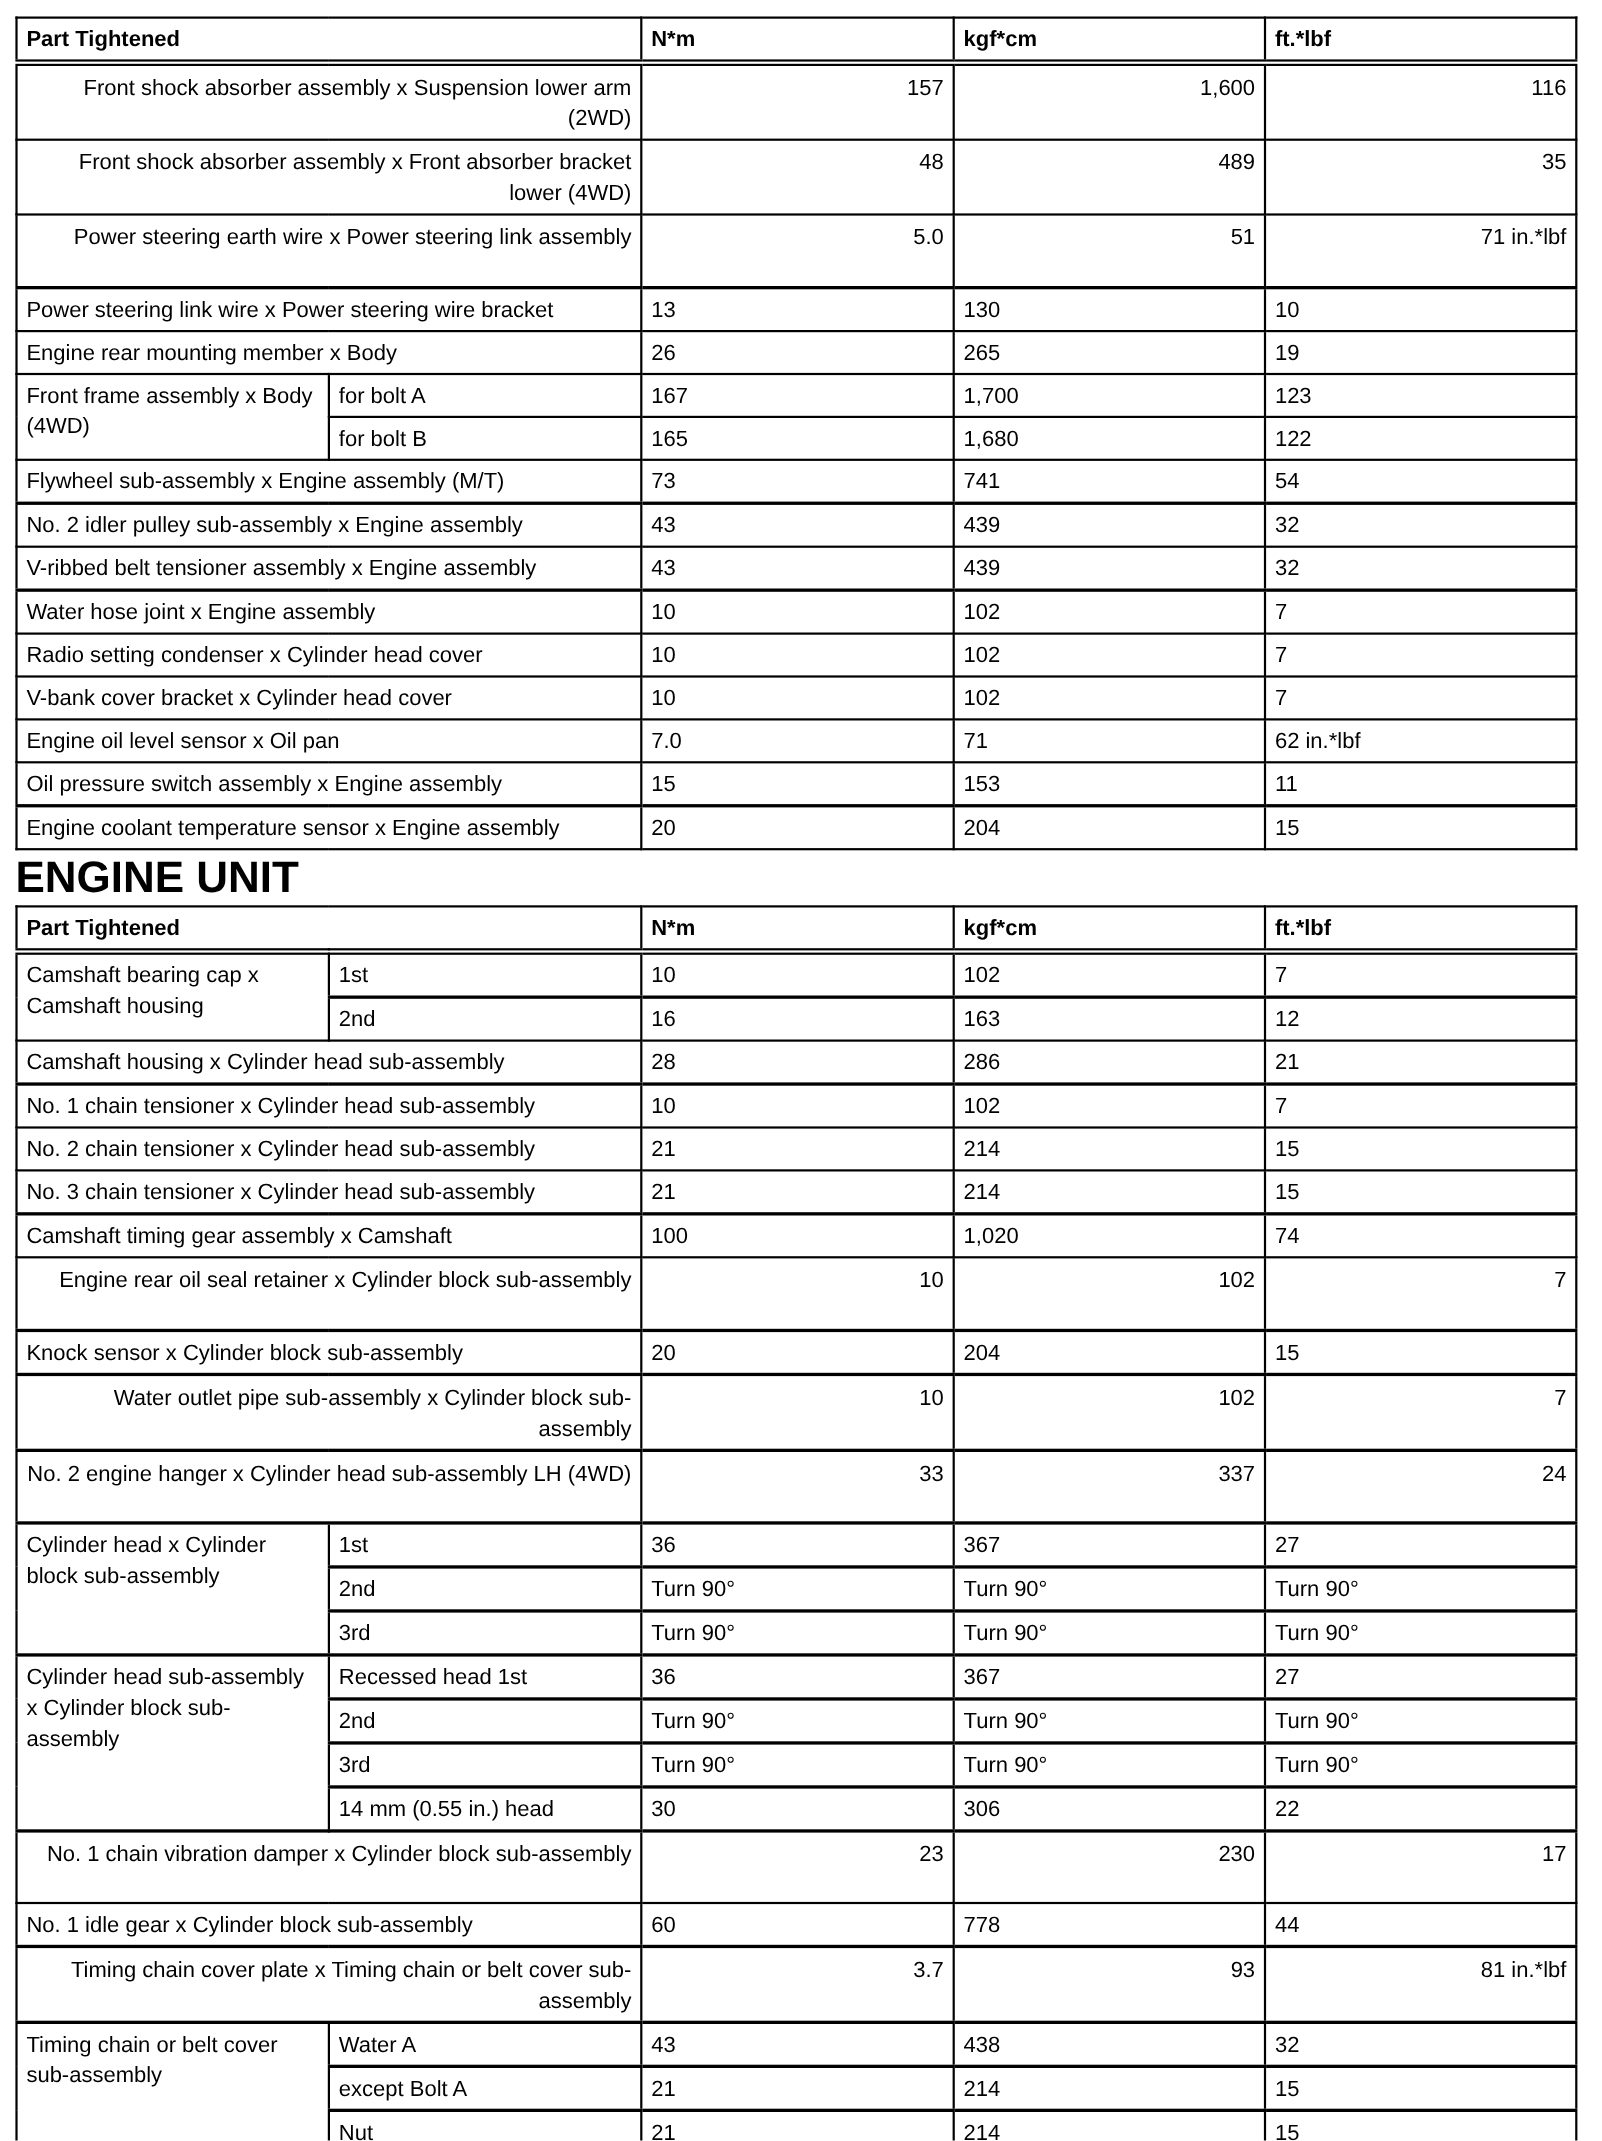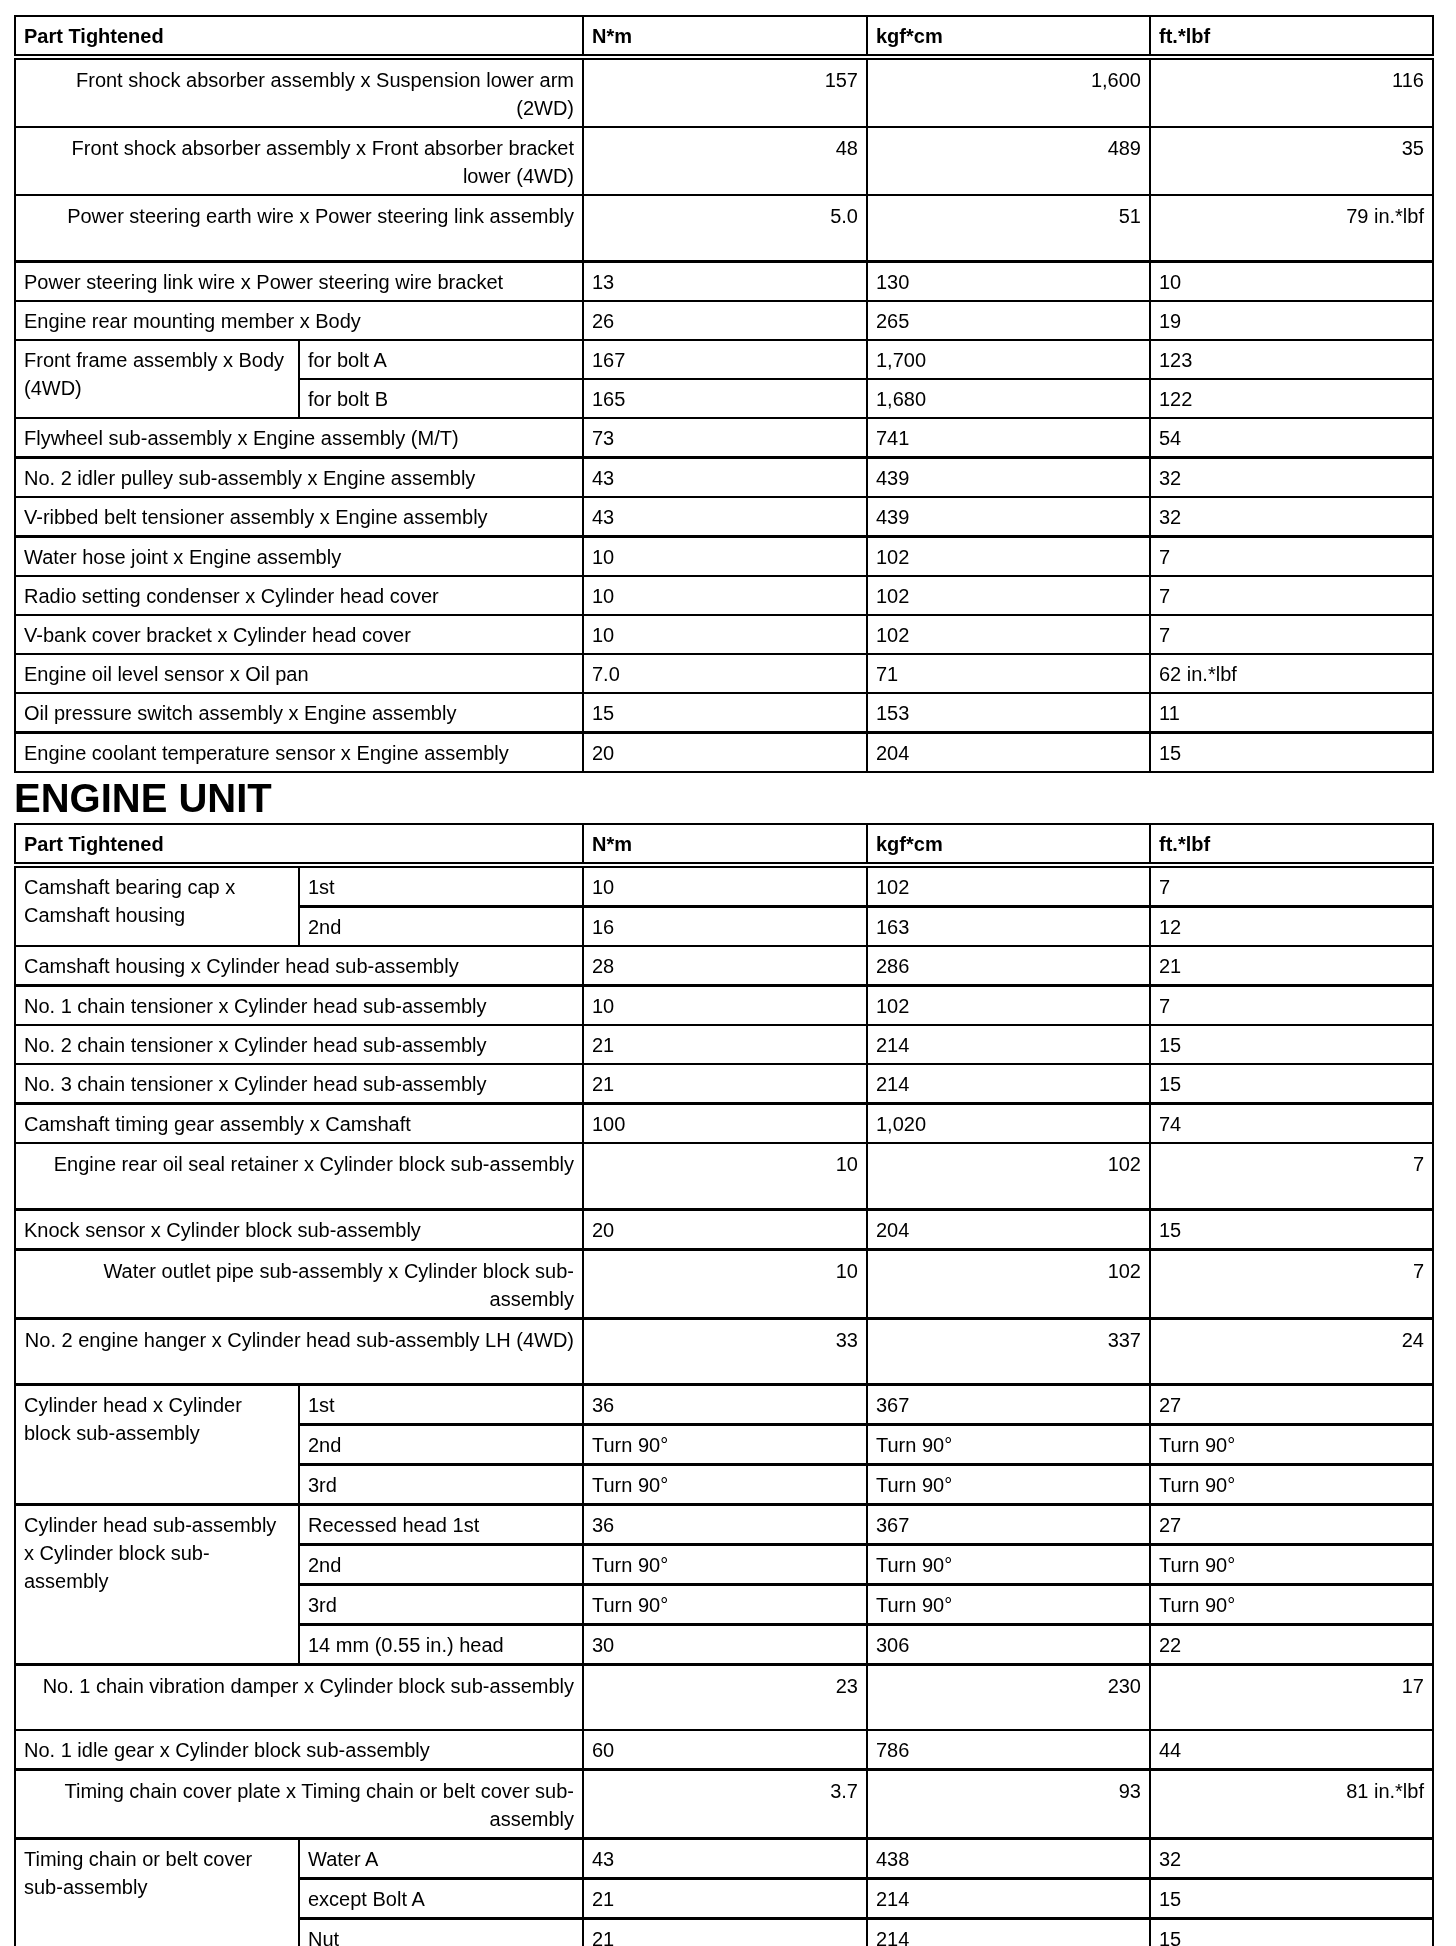--- a/index.html
+++ b/index.html
@@ -53,21 +53,21 @@
     <tr class="double">
       <td colspan="2">Front shock absorber assembly x Front absorber bracket lower (4WD)</td>
       <td>48</td>
       <td>489</td>
       <td>35</td>
     </tr>
     <tr class="double">
       <td colspan="2">Power steering earth wire x Power steering link assembly</td>
       <td>5.0</td>
       <td>51</td>
-      <td>79 in.*lbf</td>
+      <td>71 in.*lbf</td>
     </tr>
     <tr class="single thick">
       <td colspan="2">Power steering link wire x Power steering wire bracket</td>
       <td>13</td>
       <td>130</td>
       <td>10</td>
     </tr>
     <tr class="single">
       <td colspan="2">Engine rear mounting member x Body</td>
       <td>26</td>
@@ -279,21 +279,21 @@
     </tr>
     <tr class="double thick">
       <td colspan="2">No. 1 chain vibration damper x Cylinder block sub-assembly</td>
       <td>23</td>
       <td>230</td>
       <td>17</td>
     </tr>
     <tr class="single">
       <td colspan="2">No. 1 idle gear x Cylinder block sub-assembly</td>
       <td>60</td>
-      <td>786</td>
+      <td>778</td>
       <td>44</td>
     </tr>
     <tr class="double thick">
       <td colspan="2">Timing chain cover plate x Timing chain or belt cover sub-assembly</td>
       <td>3.7</td>
       <td>93</td>
       <td>81 in.*lbf</td>
     </tr>
 
     <tr class="single thick">

